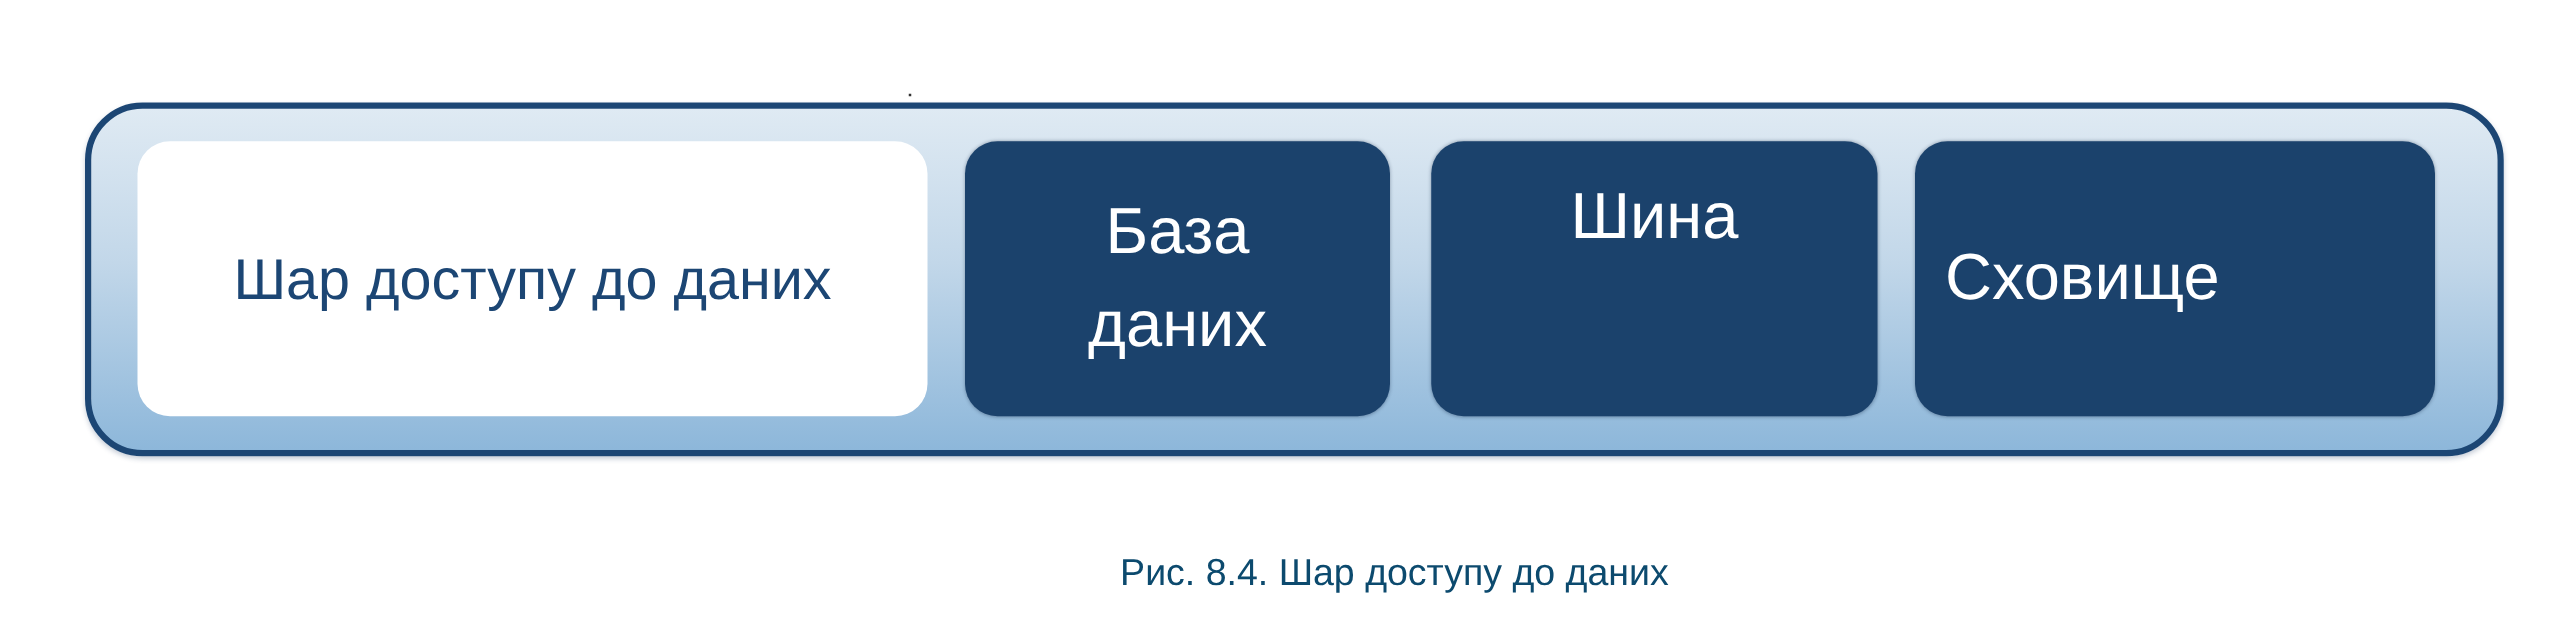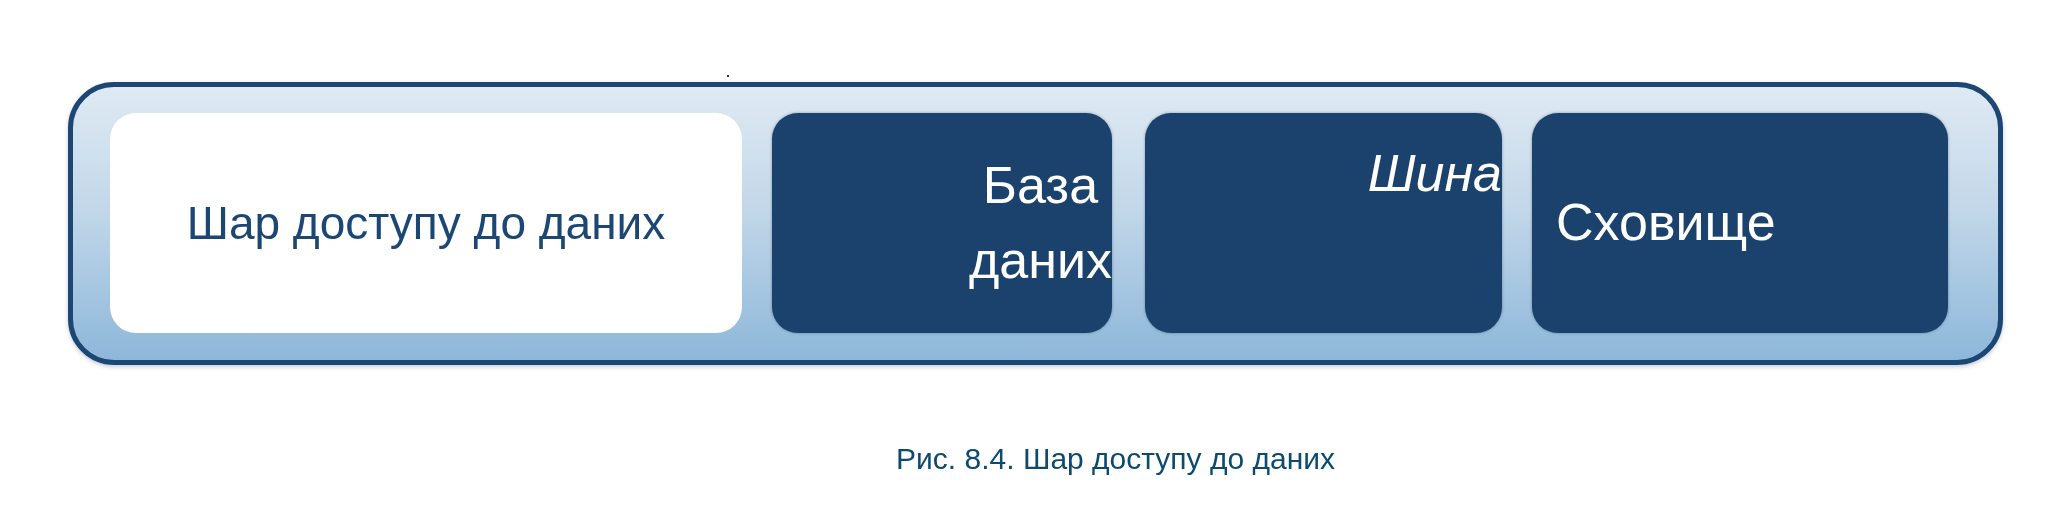--- a/index.html
+++ b/index.html
@@ -13,21 +13,21 @@
     box-sizing: border-box; border: 5px solid #1c4674; border-radius: 46px;
     background: linear-gradient(to bottom, #dfeaf3 0%, #c2d7e9 45%, #8db7da 100%);
     box-shadow: 0 2px 4px rgba(30,60,100,0.25);
   }
   .box {
     position: absolute; top: 113px; height: 220px; box-sizing: border-box;
     border-radius: 26px; display: flex; align-items: center; justify-content: center;
     text-align: center; white-space: nowrap;
   }
   .box.light { background: #ffffff; color: #1c4674; }
-  .box.dark { background: #1b426c; color: #ffffff; box-shadow: 0 0 3px rgba(20,40,70,0.4); justify-content: flex-end; }
+  .box.dark { background: #1b426c; color: #ffffff; box-shadow: 0 0 3px rgba(20,40,70,0.4); }
   .box .label { font-size: 52px; line-height: 1.45; }
   .box.light .label { font-size: 46px; }
   .dot { position: absolute; left: 727px; top: 75px; width: 2px; height: 2px; background: #333; }
   .caption {
     position: absolute; left: 862px; top: 442px; width: 473px;
     font-size: 30px; color: #0c4a6e; white-space: nowrap; text-align: right;
   }
 </style>
 </head>
 <body>
@@ -40,21 +40,21 @@
   <span class="label">Шар доступу до даних</span>
 </div>
 
 <div class="box dark" style="left:772px; width:340px;">
   <div class="label">
     <div>База</div>
     <div>даних</div>
   </div>
 </div>
 
-<div class="box dark" style="left:1145px; width:357px; align-items:flex-start; padding-top:24px;font-style:italic;">
+<div class="box dark" style="left:1145px; width:357px; align-items:flex-start; padding-top:24px;">
   <div class="label" style="line-height:1.42;">
     <div>Шина</div>
   </div>
 </div>
 
 <div class="box dark" style="left:1532px; width:416px; justify-content:flex-start; padding-left:24px;">
   <div class="label" style="text-align:center;">
     <div>Сховище</div>
   </div>
 </div>

